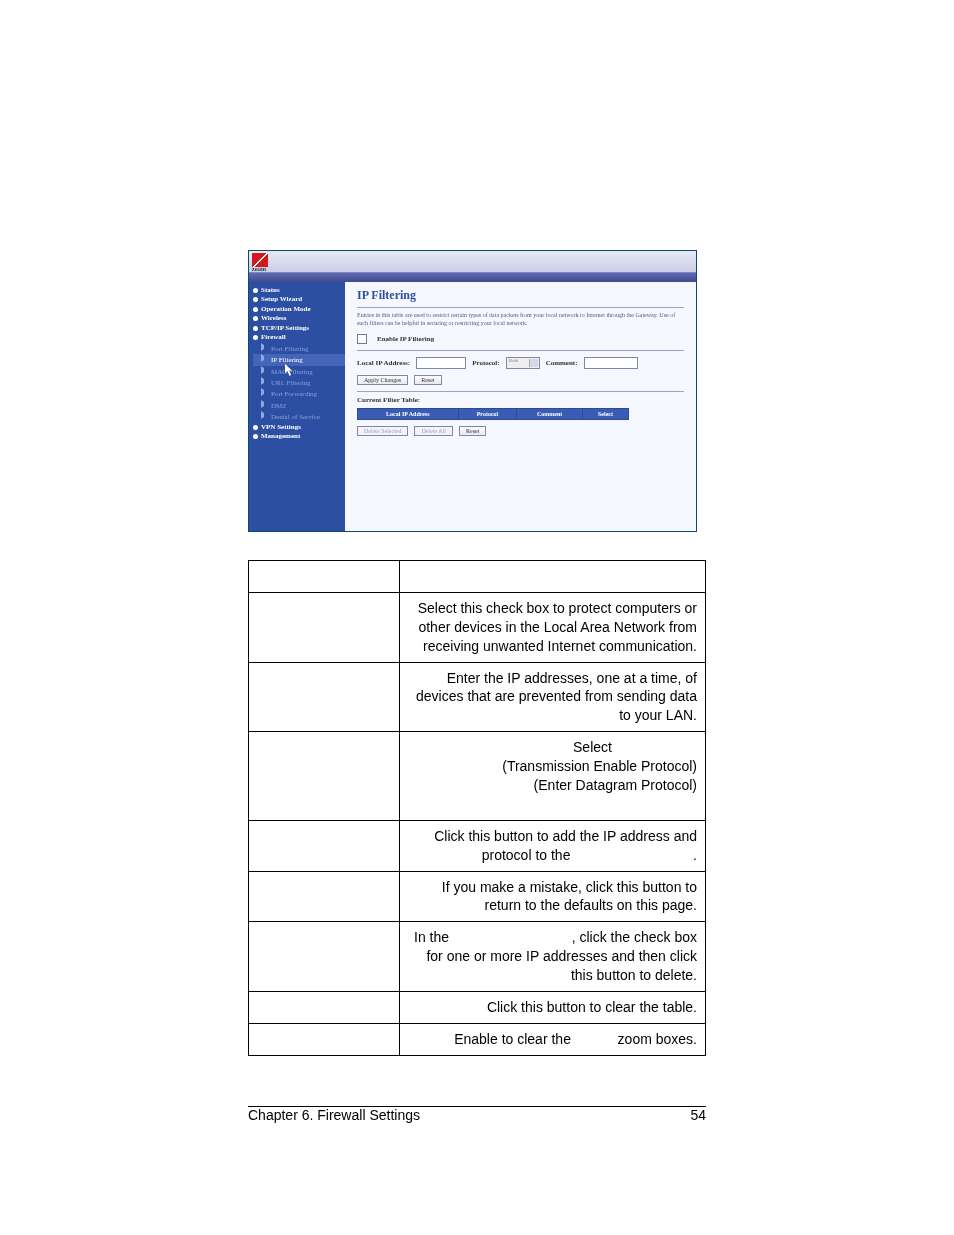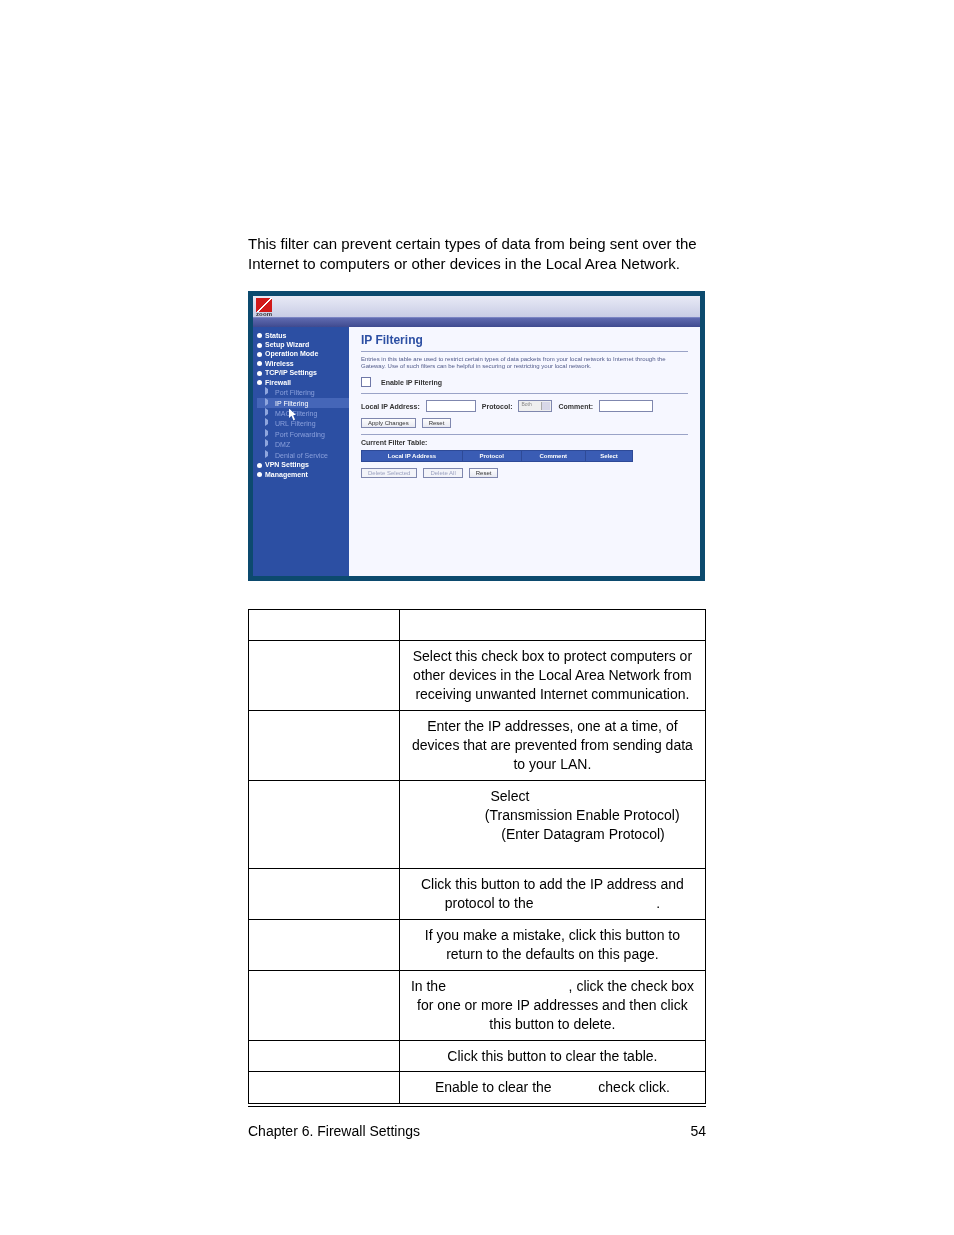--- a/index.html
+++ b/index.html
@@ -1,21 +1,21 @@
 <!DOCTYPE html>
 <html><head>
 <meta charset="utf-8">
 <style>
   html,body{margin:0;padding:0;background:#fff;font-family:Arial,Helvetica,sans-serif;color:#000}
   .page{width:954px;height:1235px;position:relative;margin:0 auto}
   .content{position:absolute;left:248px;top:234px;width:458px}
   .intro{font-size:15px;line-height:1.35}
 
   
-  .shot{margin-top:16px;width:447px;height:280px;border:5px solid #0c4a6e;background:#a16207;position:relative;font-family:Liberation Sans, sans-serif}
+  .shot{margin-top:16px;width:447px;height:280px;border:1px solid #0c4a6e;background:#a16207;position:relative;font-family:Liberation Serif, serif}
   .shot-hdr{position:absolute;left:0;top:0;height:21px;width:100%;background:linear-gradient(#E8EAF6,#C9CDE5)}
   .logo{position:absolute;left:3px;top:2px;width:16px;height:14px;background:linear-gradient(135deg,#D11919 0 50%,#fff 50% 55%,#D11919 55%)}
   .brand{position:absolute;left:3px;top:15px;font-size:6px;font-weight:bold;color:#333;letter-spacing:.02em}
   .shot-strip{position:absolute;left:0;top:21px;height:9px;width:100%;background:linear-gradient(#606BB0,#3F4A8F);border-top:1px solid #7B85C3;border-bottom:1px solid #2E3566}
 
   .side{position:absolute;left:0;top:31px;width:96px;bottom:0;background:#2C4FA3;color:#fff;font-size:7px;padding:4px 4px}
   .side .grp{color:#fff;font-weight:bold;line-height:1.35}
   .side .grp::before{content:"";display:inline-block;width:5px;height:5px;border-radius:50%;background:#fff;margin-right:3px;vertical-align:middle}
   .side .sub{color:#B9C8F0;padding-left:8px;line-height:1.35}
   .side .sub.dim{color:#8AA0DC}
@@ -35,33 +35,32 @@
   .sel{display:inline-block;height:10px;border:1px solid #7F87AE;background:#EFEFEF;width:30px;position:relative;font-size:5px;color:#888;padding-left:2px}
   .sel::after{content:"";position:absolute;right:1px;top:1px;width:8px;height:8px;background:#D8D8E8;border-left:1px solid #AAA}
   .btn{display:inline-block;border:1px solid #7F87AE;background:linear-gradient(#FDFDFE,#E8E9F1);font-size:6px;color:#333;padding:1px 6px}
   .btn.dim{color:#9BA1C0;background:#F3F4F9}
   .tbl{margin-top:4px;width:272px;border-collapse:collapse}
   .tbl th{background:#3A5CB4;color:#fff;font-size:6px;font-weight:bold;padding:2px 4px;border:1px solid #2E4A97;text-align:center}
   .row2{margin-top:6px;display:flex;gap:6px}
 
   
   table.defs{margin-top:28px;width:458px;border-collapse:collapse;font-size:14px}
-  table.defs td,table.defs th{border:1px solid #000;padding:6px 8px;vertical-align:top;text-align:center;line-height:1.35}
+  table.defs td,table.defs th{border:1px solid #000;padding:6px 8px;vertical-align:top;text-align:right;line-height:1.35}
   table.defs th{font-weight:normal}
   .ghost{color:#fff}
   .indent{display:block;margin-left:28px}
 
-  .footer{position:absolute;left:248px;width:458px;top:1106px;border-top:1px solid #000;padding-top:16px;font-size:14px;display:flex;justify-content:space-between}
+  .footer{position:absolute;left:248px;width:458px;top:1106px;border-top:1px solid #000;padding-top:0;font-size:14px;display:flex;justify-content:space-between}
 </style>
 </head>
 <body>
 
 <div class="page">
   <div class="content">
-    <div class="intro">This filter can prevent certain types of data from being sent over the Internet to computers or other devices in the Local Area Network.</div>
 
     <div class="shot">
       <div class="shot-hdr">
         <div class="logo"></div>
         <div class="brand">zoom</div>
       </div>
       <div class="shot-strip"></div>
 
       <div class="side">
         <div class="grp">Status</div>
@@ -157,21 +156,21 @@
       <tr>
         <td><span class="ghost">Delete Selected</span></td>
         <td><span>In the </span><span class="ghost">Current Filter Table</span><span>, click the check box for one or more IP addresses and then click this button to delete.</span></td>
       </tr>
       <tr>
         <td><span class="ghost">Delete All</span></td>
         <td>Click this button to clear the table.</td>
       </tr>
       <tr>
         <td><span class="ghost">Reset (lower)</span></td>
-        <td><span>Enable to clear the </span><span class="ghost">Select</span><span> check click.</span></td>
+        <td><span>Enable to clear the </span><span class="ghost">Select</span><span> zoom boxes.</span></td>
       </tr>
     </tbody>
       </table>
   </div>
 
   <div class="footer">
     <span>Chapter 6. Firewall Settings</span>
     <span>54</span>
   </div>
 </div>

